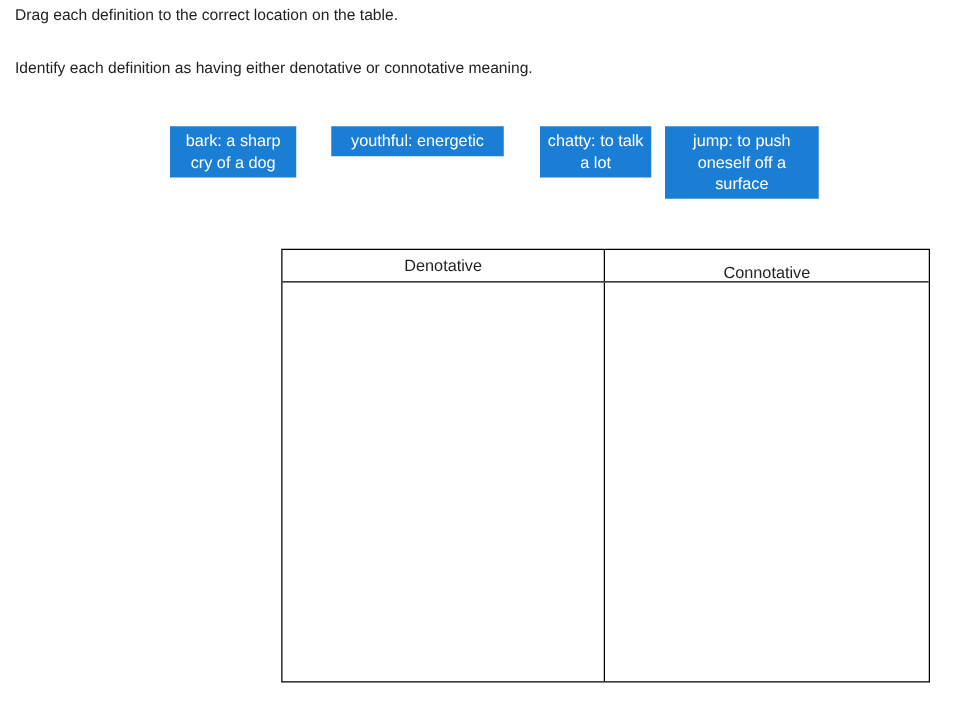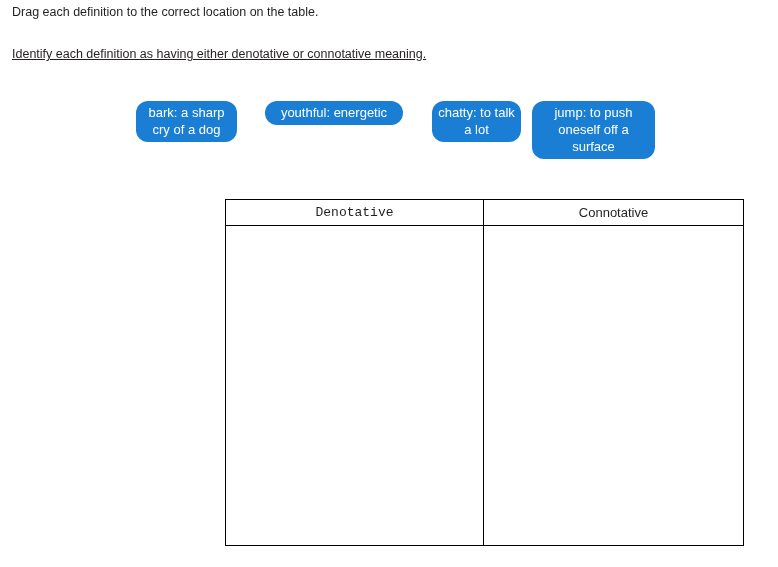--- a/index.html
+++ b/index.html
@@ -19,29 +19,29 @@
   
   .instruction {
     position: absolute;
     left: 12px;
     font-size: 12.5px;
     line-height: 14px;
     color: #231f20;
     white-space: nowrap;
   }
   #instruction-1 { top: 5px; }
-  #instruction-2 { top: 47px; text-decoration: underline; }
+  #instruction-2 { top: 47px; }
 
   
   .tile {
     position: absolute;
     box-sizing: border-box;
     background: #1a7fd4;
     color: #ffffff;
-    border-radius: 12px;
+    border-radius: 0;
     font-size: 13px;
     line-height: 17px;
     text-align: center;
     padding: 3px 5px 4px 5px;
     cursor: move;
     user-select: none;
   }
   #tile-0 { left: 136px; top: 101px; width: 101px; }
   #tile-1 { left: 265px; top: 101px; width: 138px; }
   #tile-2 { left: 432px; top: 101px; width: 89px;  }
@@ -70,27 +70,26 @@
     display: flex;
     flex: 1 1 auto;
   }
   .col-denotative {
     flex: 0 0 258px;
     box-sizing: border-box;
     border-right: 1.5px solid #000000;
     display: flex;
     align-items: center;
     justify-content: center;
-    font-family: Liberation Mono, monospace;
   }
   .col-connotative {
     flex: 1 1 auto;
     box-sizing: border-box;
     display: flex;
-    align-items: center;
+    align-items: flex-end;
     justify-content: center;
   }
   .col-header-label {
     font-size: 13px;
     color: #231f20;
     line-height: 15px;
   }
   .drop-zone {
     width: 100%;
     height: 100%;

